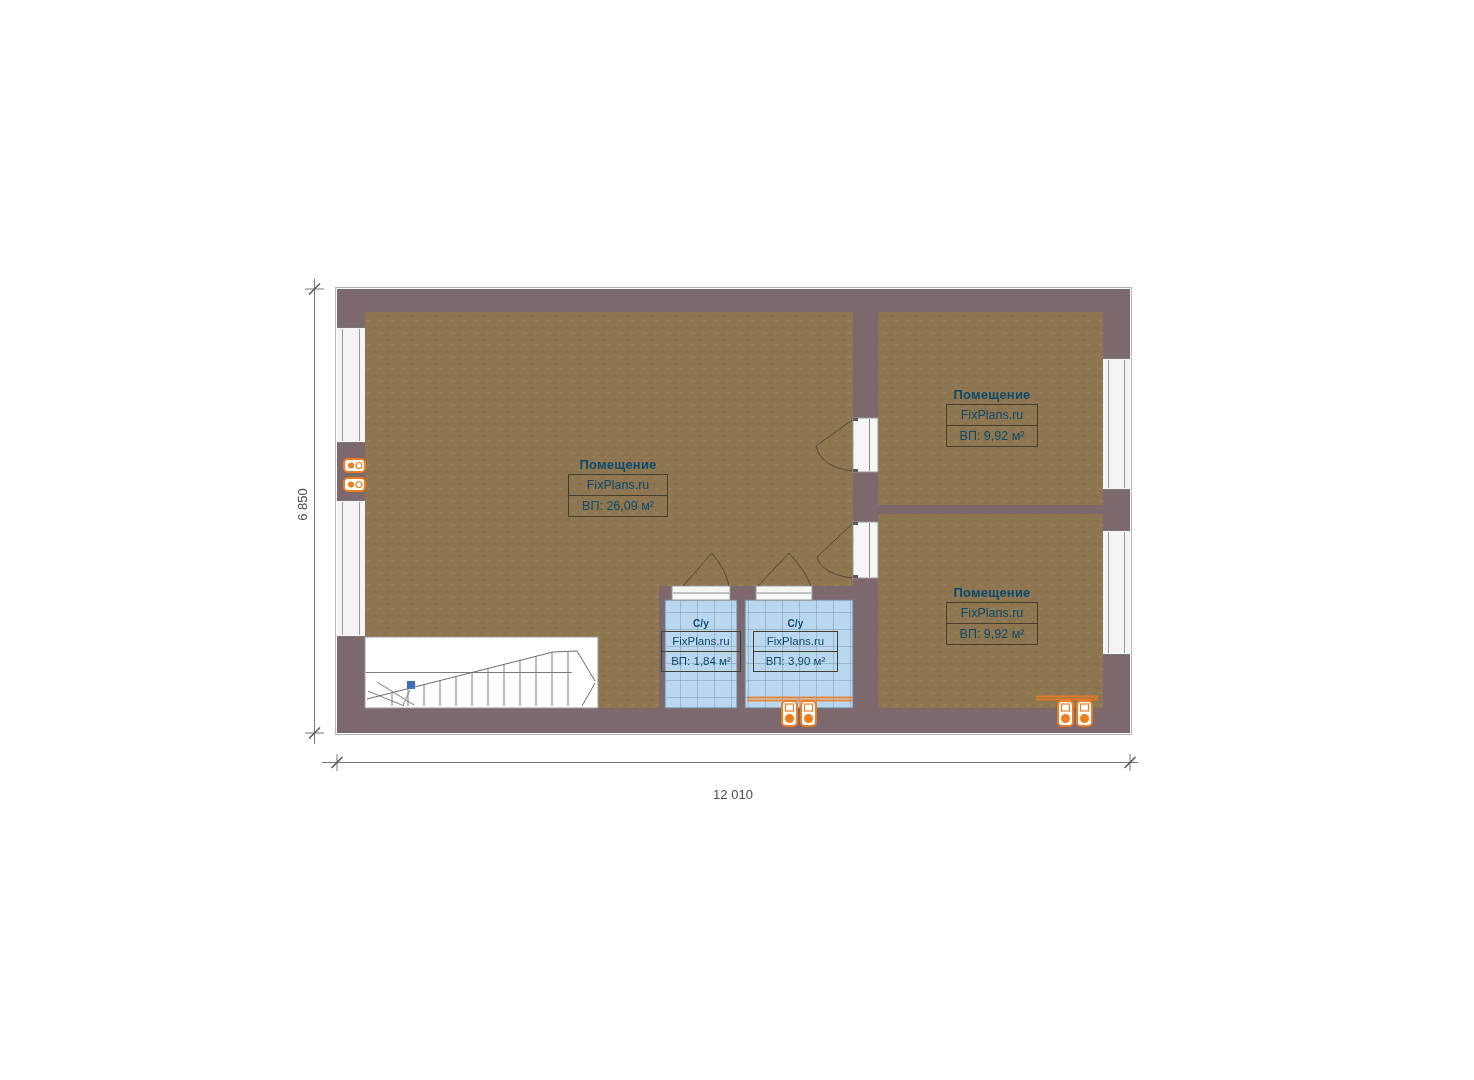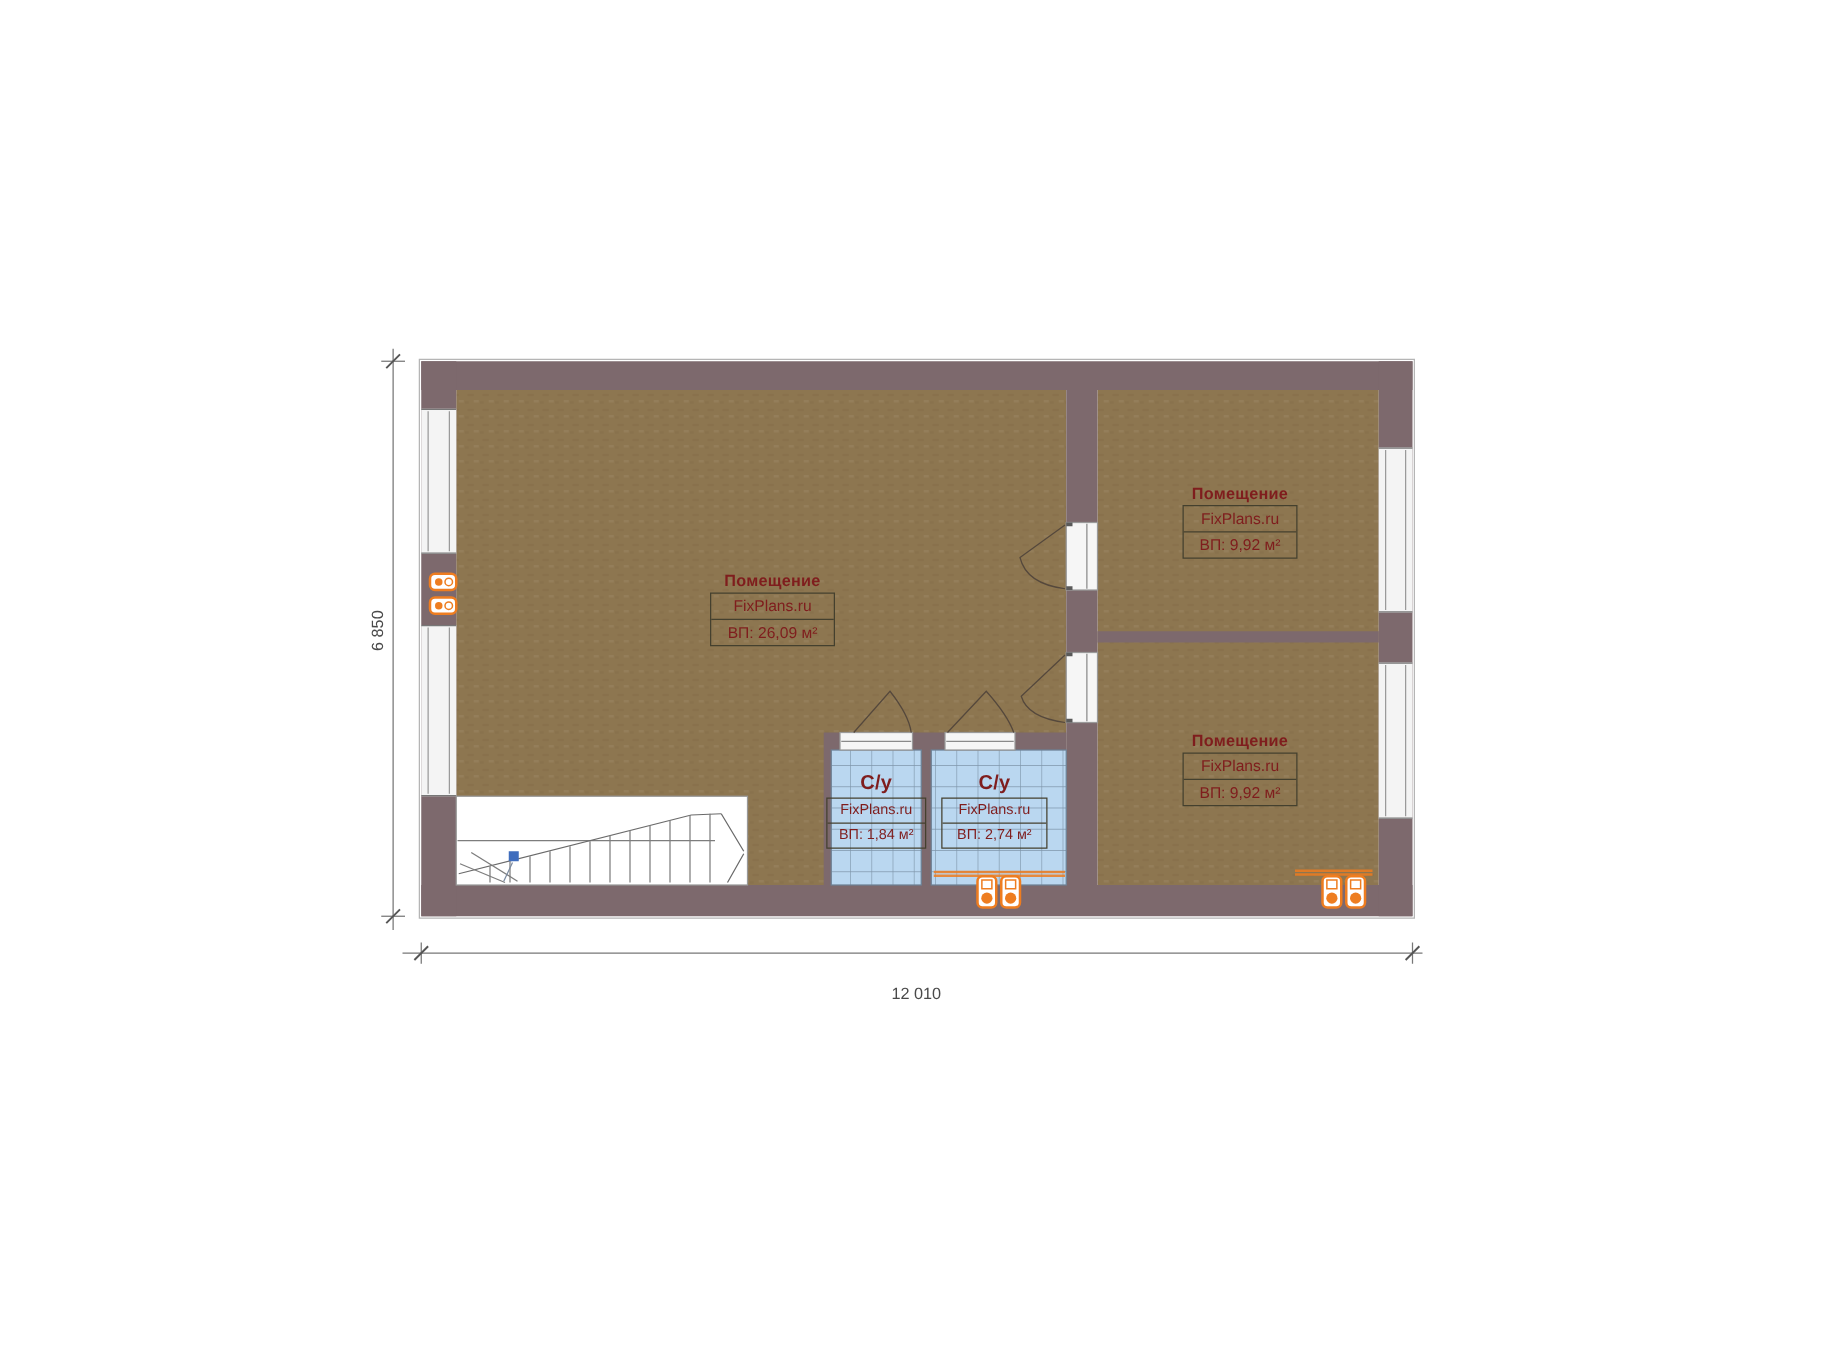--- a/index.html
+++ b/index.html
@@ -4,26 +4,26 @@
 <style>
   html,body{margin:0;padding:0;background:#ffffff;}
   .canvas{
     position:relative;
     width:1474px;height:1080px;
     background:#ffffff;
     font-family:"Liberation Sans", sans-serif;
     overflow:hidden;
   }
   .plan-svg{position:absolute;left:0;top:0;}
-  .room-label{position:absolute;text-align:center;color:#7f1d1d;pointer-events:none;}
+  .room-label{position:absolute;text-align:center;color:#0c4a6e;pointer-events:none;}
   .room-label .title{font-weight:bold;font-size:13px;letter-spacing:.2px;margin-bottom:2px;}
   .label-box{border:1.3px solid #44402e;}
   .label-box .row{font-size:12.5px;line-height:20px;height:20px;padding:0 4px;white-space:nowrap;}
   .label-box .row.first{border-bottom:1.3px solid #44402e;}
-  .bath .title{font-size:16px;}
+  .bath .title{font-size:10px;}
   .bath .label-box .row{font-size:11.5px;line-height:19px;height:19px;}
   .dim-text{position:absolute;font-size:13px;color:#4a4a4a;text-align:center;pointer-events:none;}
   .dim-text.vertical{transform:rotate(-90deg);transform-origin:center center;}
 </style>
 </head>
 <body>
 
 <div class="canvas">
 
   <svg class="plan-svg" width="1474" height="1080" viewBox="0 0 1474 1080">
@@ -246,17 +246,17 @@
     <div class="label-box">
       <div class="row first">FixPlans.ru</div>
       <div class="row">ВП: 1,84 м²</div>
     </div>
   </div>
 
   <div class="room-label bath" style="left:753px;top:618px;width:85px;">
     <div class="title">С/у</div>
     <div class="label-box">
       <div class="row first">FixPlans.ru</div>
-      <div class="row">ВП: 2,74 м²</div>
+      <div class="row">ВП: 3,90 м²</div>
     </div>
   </div>
 
 </div>
 
 </body></html>

